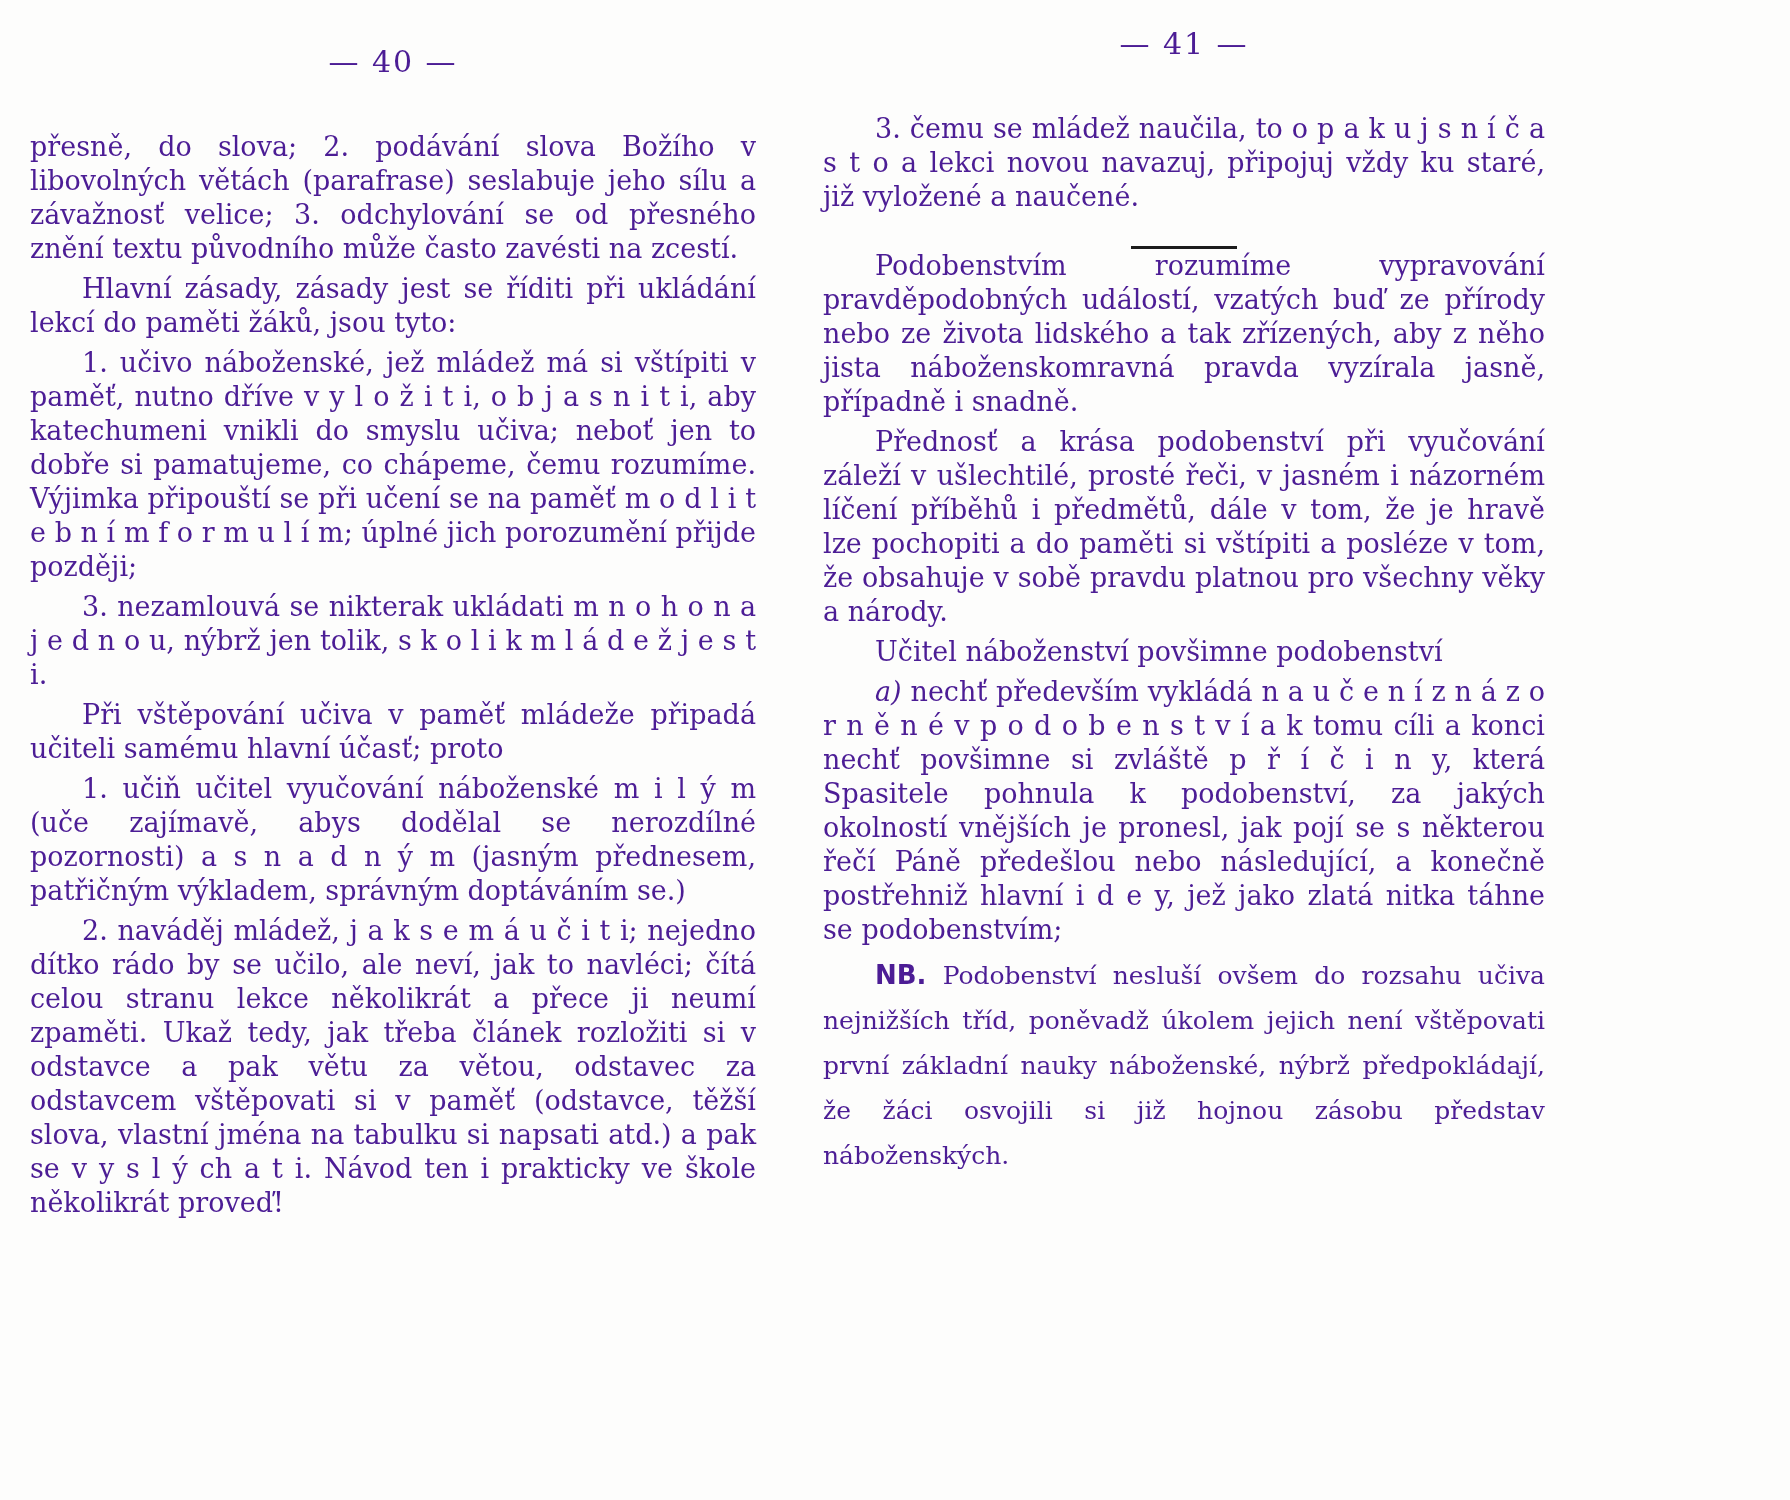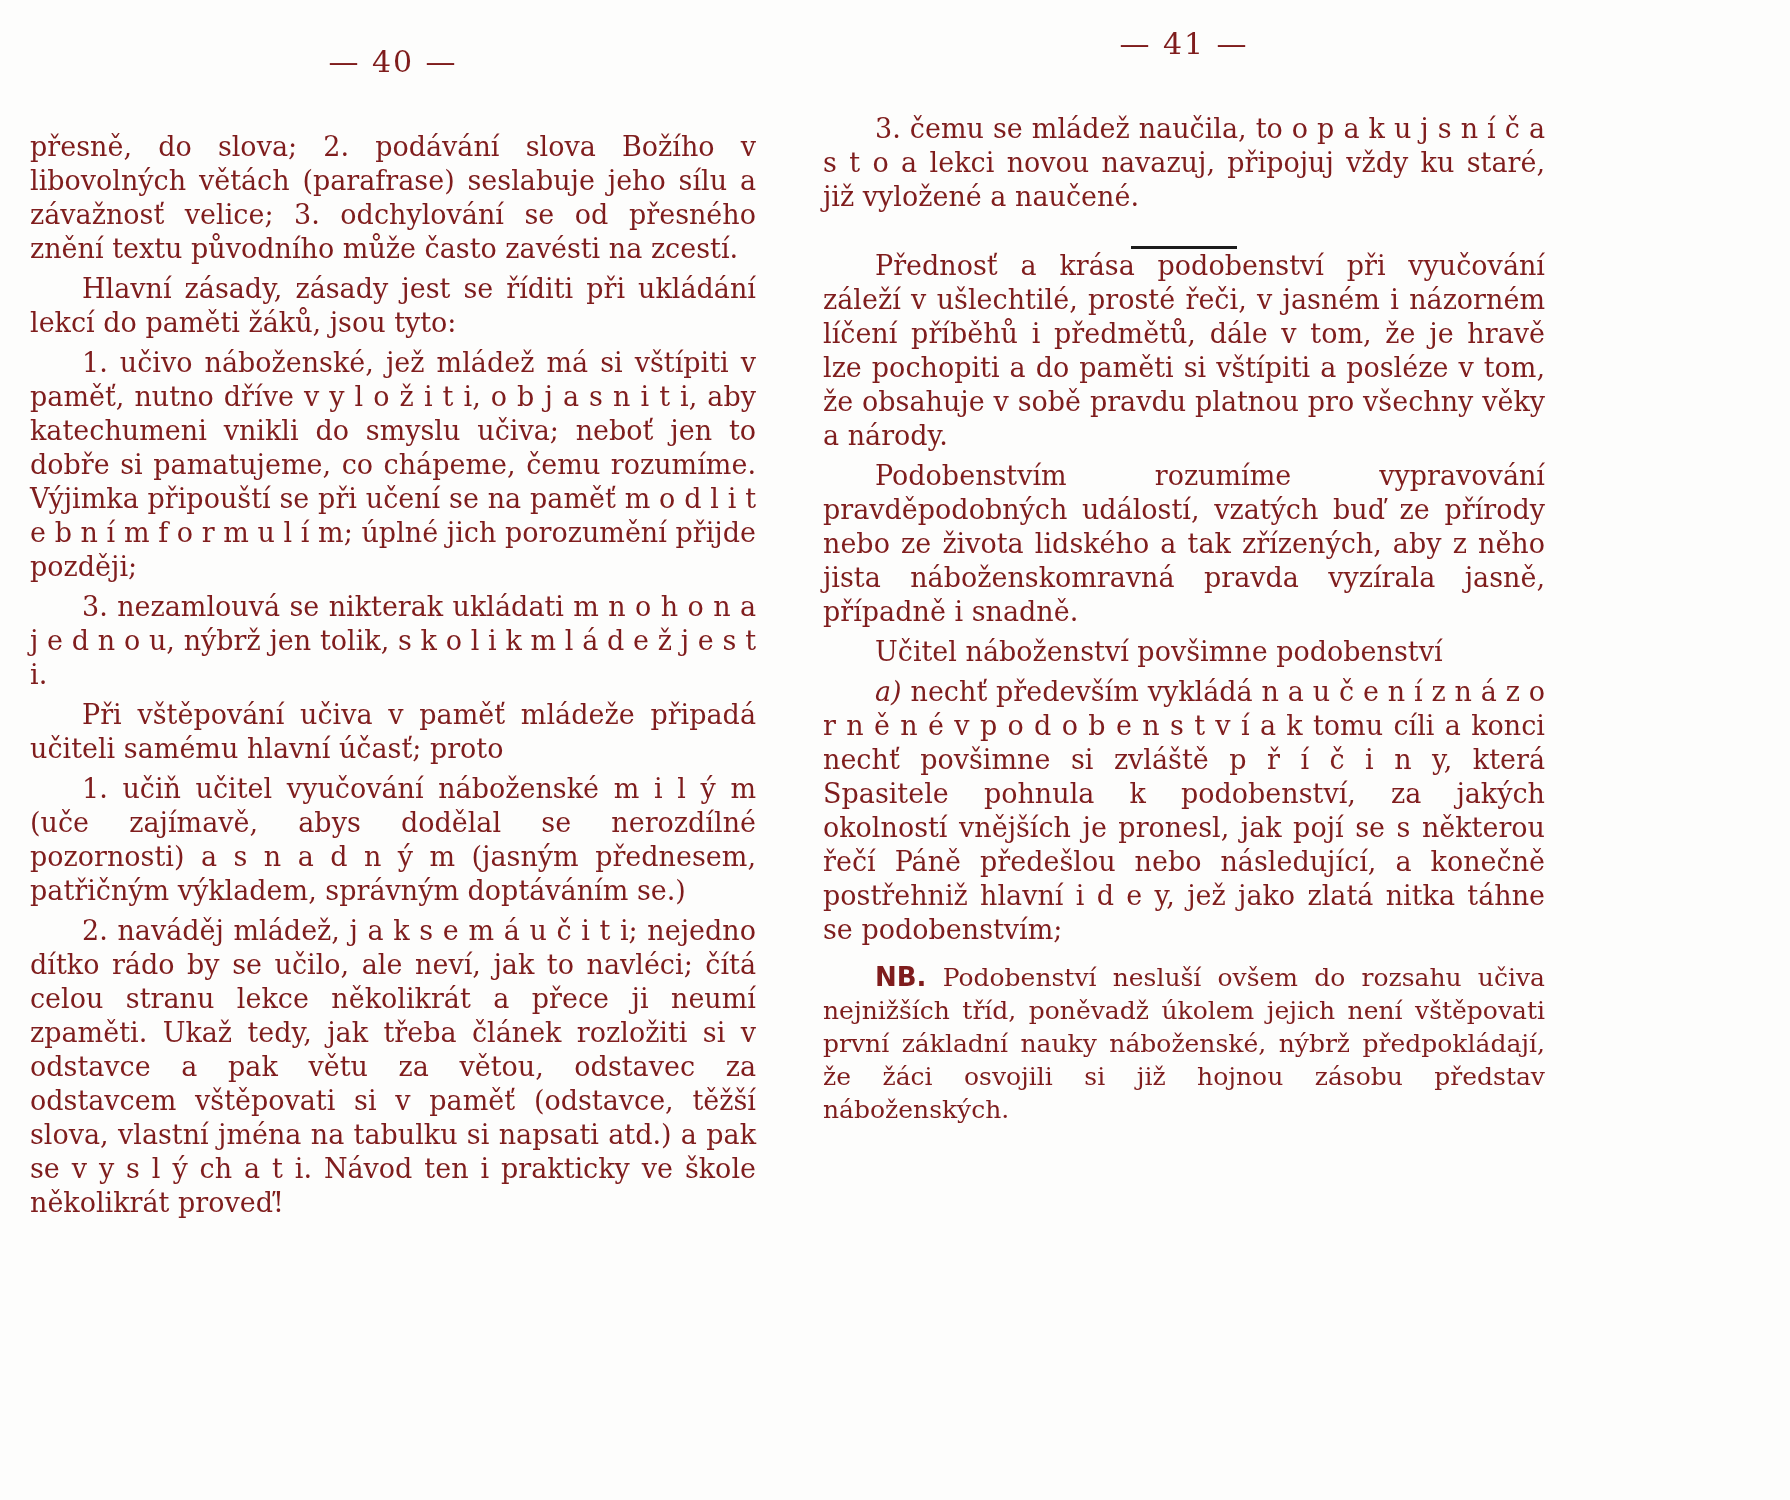--- a/index.html
+++ b/index.html
@@ -8,21 +8,21 @@
     padding: 0;
     background: #fdfdfc;
   }
   .scan {
     position: relative;
     width: 1790px;
     height: 1500px;
     background: #fdfdfc;
     overflow: hidden;
     font-family: "DejaVu Serif", "Liberation Serif", serif;
-    color: #7f1d1d;
+    color: #4c1d95;
   }
   .page {
     position: absolute;
     top: 0;
   }
   .page-left  { left: 30px;  top: 44px; width: 726px; }
   .page-right { left: 823px; top: 26px; width: 722px; }
 
   .page-header {
     text-align: center;
@@ -51,22 +51,22 @@
   .section-heading {
     text-align: center;
     font-size: 42px;
     line-height: 48px;
     font-weight: bold;
     margin: 34px 0 26px 0;
   }
   .it { font-style: italic; }
   .nb {
     font-size: 25px;
-    line-height: 33px;
-    margin-top: 14px;
+    line-height: 45px;
+    margin-top: 6px;
   }
   .nb-label {
     font-weight: bold;
     font-family: "DejaVu Sans", "Liberation Sans", sans-serif;
     font-size: 26px;
   }
 </style>
 </head>
 <body>
 
@@ -86,22 +86,22 @@
   </div>
 
   <div class="page page-right">
     <div class="page-header">— 41 —</div>
     <div class="page-body">
       <p>3. čemu se mládež naučila, to o p a k u j  s n í  č a s t o a lekci novou navazuj, připojuj vždy ku staré, již vyložené a naučené.</p>
 
       <hr class="divider">
 
 
+      <p>Podobenstvím rozumíme vypravování pravděpodobných událostí, vzatých buď ze přírody nebo ze života lidského a tak zřízených, aby z něho jista náboženskomravná pravda vyzírala jasně, případně i snadně.</p>
       <p>Přednosť a krása podobenství při vyučování záleží v ušlechtilé, prosté řeči, v jasném i názorném líčení příběhů i předmětů, dále v tom, že je hravě lze pochopiti a do paměti si vštípiti a posléze v tom, že obsahuje v sobě pravdu platnou pro všechny věky a národy.</p>
-      <p>Podobenstvím rozumíme vypravování pravděpodobných událostí, vzatých buď ze přírody nebo ze života lidského a tak zřízených, aby z něho jista náboženskomravná pravda vyzírala jasně, případně i snadně.</p>
       <p>Učitel náboženství povšimne podobenství</p>
 
       <p><span class="it">a)</span> <span>nechť především vykládá n a u č e n í  z n á z o r n ě n é  v p o d o b e n s t v í a k tomu cíli a konci nechť povšimne si zvláště p ř í č i n y, která Spasitele pohnula k podobenství, za jakých okolností vnějších je pronesl, jak pojí se s některou řečí Páně předešlou nebo následující, a konečně postřehniž hlavní i d e y, jež jako zlatá nitka táhne se podobenstvím;</span></p>
 
 
       <p class="nb"><span class="nb-label">NB.</span> <span>Podobenství nesluší ovšem do rozsahu učiva nejnižších tříd, poněvadž úkolem jejich není vštěpovati první základní nauky náboženské, nýbrž předpokládají, že žáci osvojili si již hojnou zásobu představ náboženských.</span></p>
     </div>
   </div>
 
 </div>

